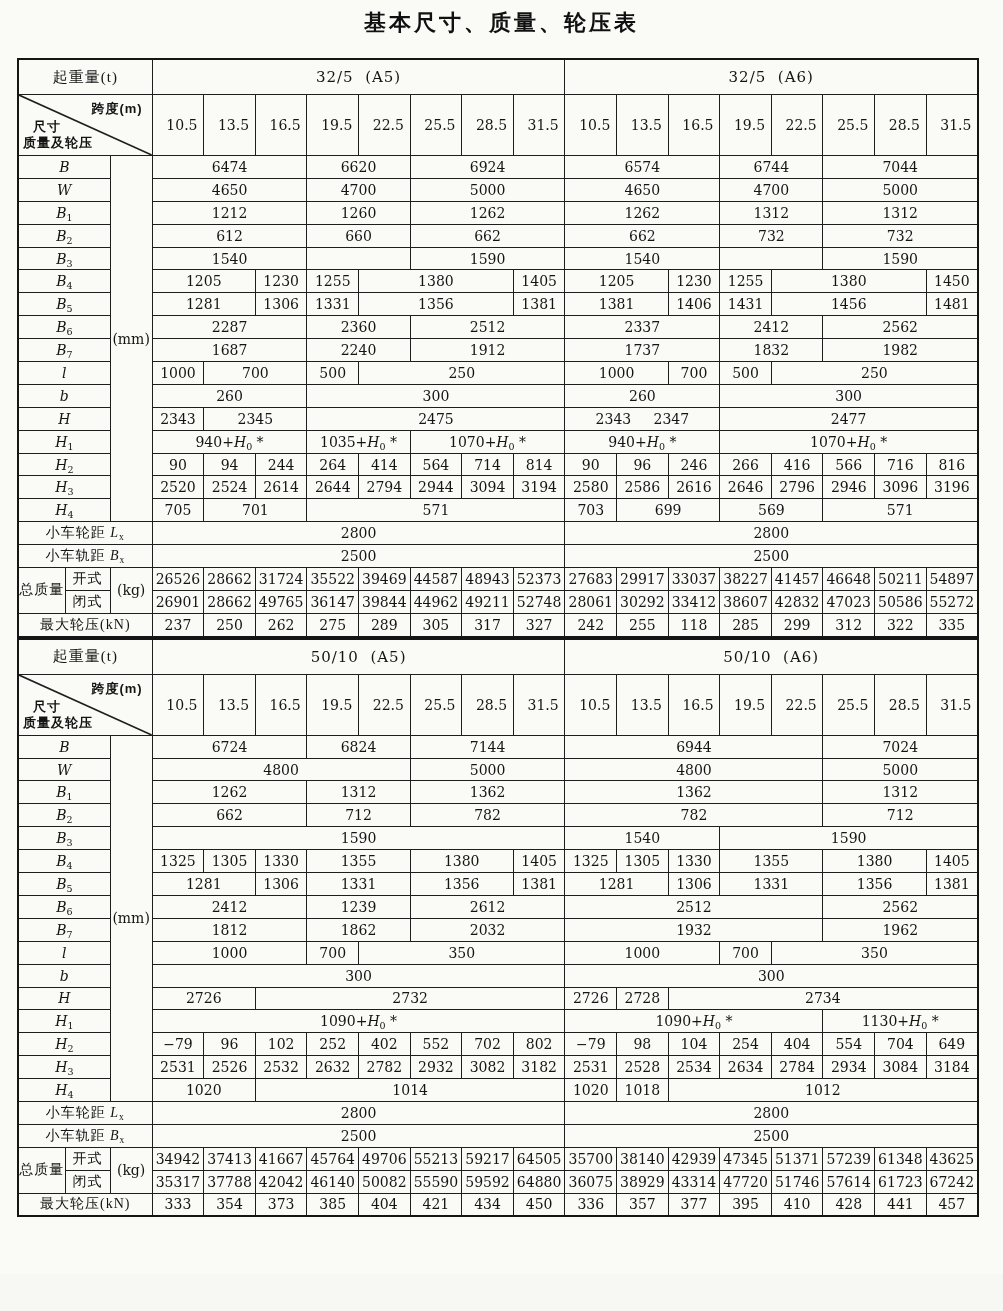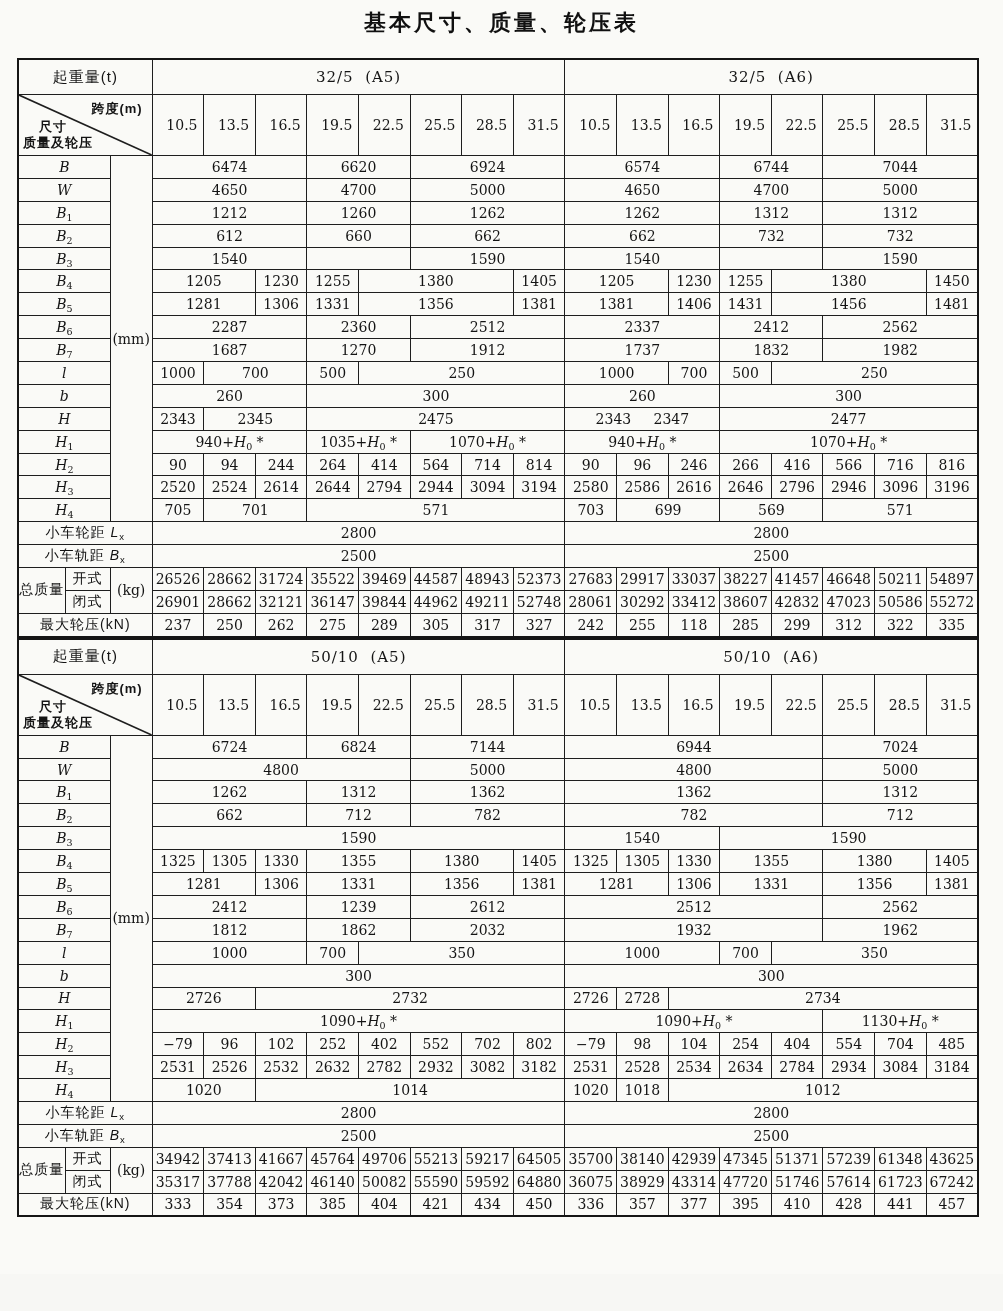--- a/index.html
+++ b/index.html
@@ -10,35 +10,35 @@
   #tables{position:absolute;left:17px;top:58px;}
   table.spec{border-collapse:collapse;table-layout:fixed;width:962px;
              font-family:"DejaVu Serif",serif;color:#141414;border:2.5px solid #151515;}
   table.spec + table.spec{margin-top:0px;}
   .spec th,.spec td{border:1.5px solid #1e1e1e;padding:0;text-align:center;
                     font-weight:normal;white-space:pre;overflow:hidden;position:relative;}
   .cap-row th,.cap-row td{height:34px;font-size:15px;}
   .cap-row td{letter-spacing:1px;}
   .head-row th{height:60px;font-size:14px;padding-left:8px;}
   tbody tr.r th, tbody tr.r td{height:21.9px;font-size:14px;}
-  .zh{font-family:Liberation Sans, sans-serif;font-weight:600;font-size:14px;letter-spacing:1px;}
+  .zh{font-family:Liberation Serif, serif;font-weight:600;font-size:14px;letter-spacing:1px;}
   .unit{font-family:"DejaVu Serif",serif;font-size:13.5px;letter-spacing:0;}
   .var{font-size:15px;}
   .var i,.val i{font-family:"DejaVu Serif",serif;}
   sub{font-size:9.5px;vertical-align:-2.5px;line-height:0;}
   .a6div{border-left:2.5px solid #151515;}
   .alignL{text-align:left;padding-left:12px;}
   
   .diag{padding:0;}
   .dg{position:absolute;left:0;top:0;right:0;bottom:0;}
   .dg svg{position:absolute;left:0;top:0;width:100%;height:100%;}
   .dg span{position:absolute;font-family:"Liberation Sans",sans-serif;font-weight:600;
            font-size:13px;letter-spacing:1px;white-space:nowrap;}
   .dg-top{top:5px;right:9px;}
-  .dg-l1{left:20px;top:23px;}
+  .dg-l1{left:14px;top:23px;}
   .dg-l2{left:4px;bottom:3px;}
   .footnote{position:absolute;left:18px;top:1280px;font-size:13px;color:#161616;
             font-family:Liberation Serif, serif;letter-spacing:1px;}
 </style>
 </head>
 <body>
 
 <div class="page">
   <div class="title">基本尺寸、质量、轮压表</div>
   <div id="tables">
@@ -168,21 +168,21 @@
             <td class="val" colspan="3">2287</td>
             <td class="val" colspan="2">2360</td>
             <td class="val" colspan="3">2512</td>
             <td class="val a6div" colspan="3">2337</td>
             <td class="val" colspan="2">2412</td>
             <td class="val" colspan="3">2562</td>
           </tr>
           <tr class="r">
             <th class="var" colspan="2"><i>B</i><sub>7</sub></th>
             <td class="val" colspan="3">1687</td>
-            <td class="val" colspan="2">1270</td>
+            <td class="val" colspan="2">2240</td>
             <td class="val" colspan="3">1912</td>
             <td class="val a6div" colspan="3">1737</td>
             <td class="val" colspan="2">1832</td>
             <td class="val" colspan="3">1982</td>
           </tr>
           <tr class="r">
             <th class="var" colspan="2"><i>l</i></th>
             <td class="val">1000</td>
             <td class="val" colspan="2">700</td>
             <td class="val">500</td>
@@ -291,21 +291,21 @@
             <td class="val">38227</td>
             <td class="val">41457</td>
             <td class="val">46648</td>
             <td class="val">50211</td>
             <td class="val">54897</td>
           </tr>
           <tr class="r">
             <th class="zh">闭式</th>
             <td class="val">26901</td>
             <td class="val">28662</td>
-            <td class="val">32121</td>
+            <td class="val">49765</td>
             <td class="val">36147</td>
             <td class="val">39844</td>
             <td class="val">44962</td>
             <td class="val">49211</td>
             <td class="val">52748</td>
             <td class="val a6div">28061</td>
             <td class="val">30292</td>
             <td class="val">33412</td>
             <td class="val">38607</td>
             <td class="val">42832</td>
@@ -503,21 +503,21 @@
             <td class="val">552</td>
             <td class="val">702</td>
             <td class="val">802</td>
             <td class="val a6div">−79</td>
             <td class="val">98</td>
             <td class="val">104</td>
             <td class="val">254</td>
             <td class="val">404</td>
             <td class="val">554</td>
             <td class="val">704</td>
-            <td class="val">485</td>
+            <td class="val">649</td>
           </tr>
           <tr class="r">
             <th class="var" colspan="2"><i>H</i><sub>3</sub></th>
             <td class="val">2531</td>
             <td class="val">2526</td>
             <td class="val">2532</td>
             <td class="val">2632</td>
             <td class="val">2782</td>
             <td class="val">2932</td>
             <td class="val">3082</td>

